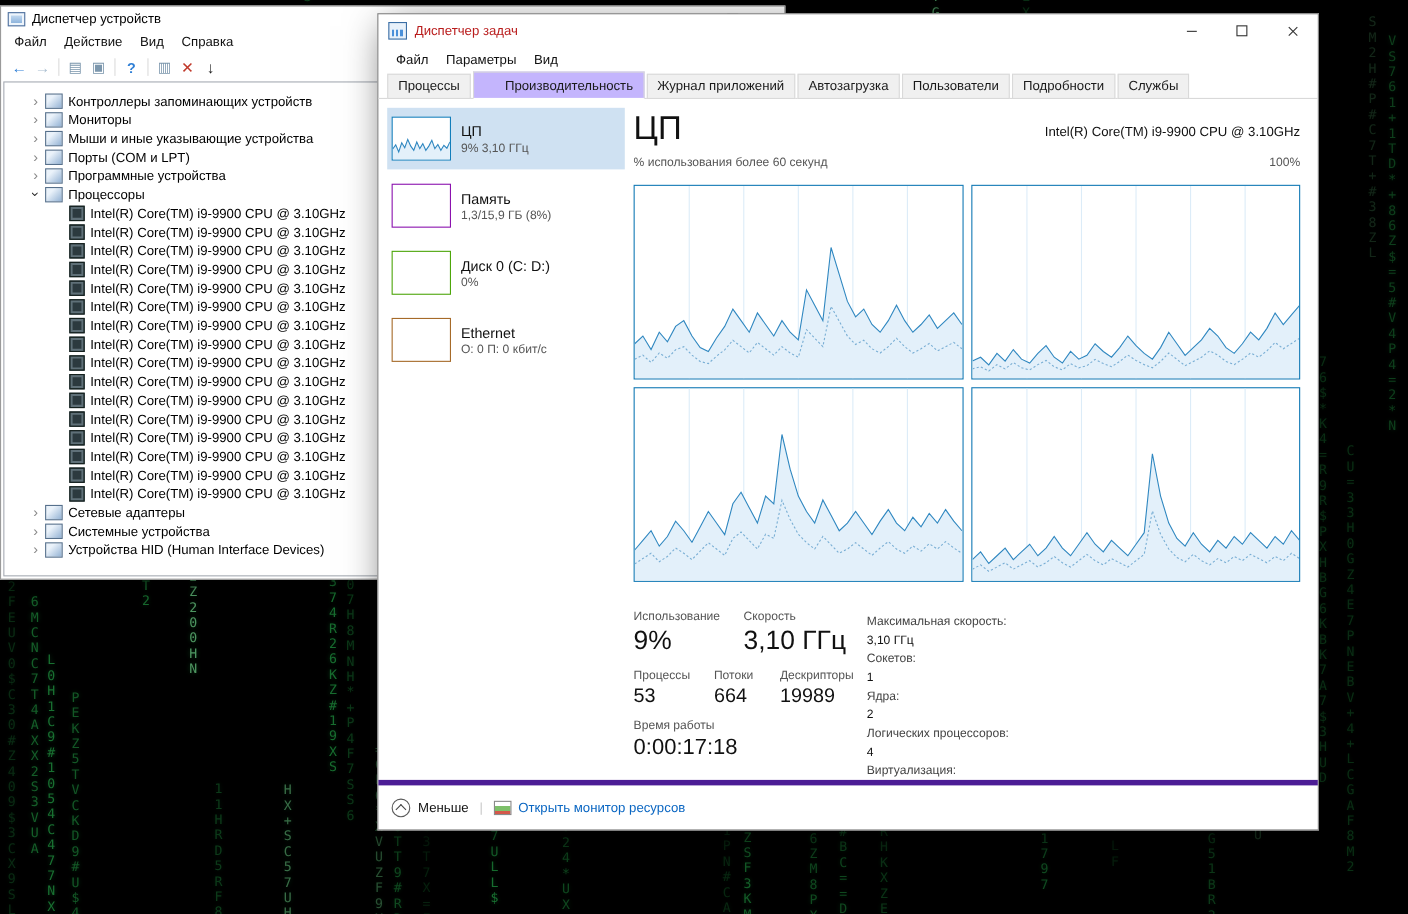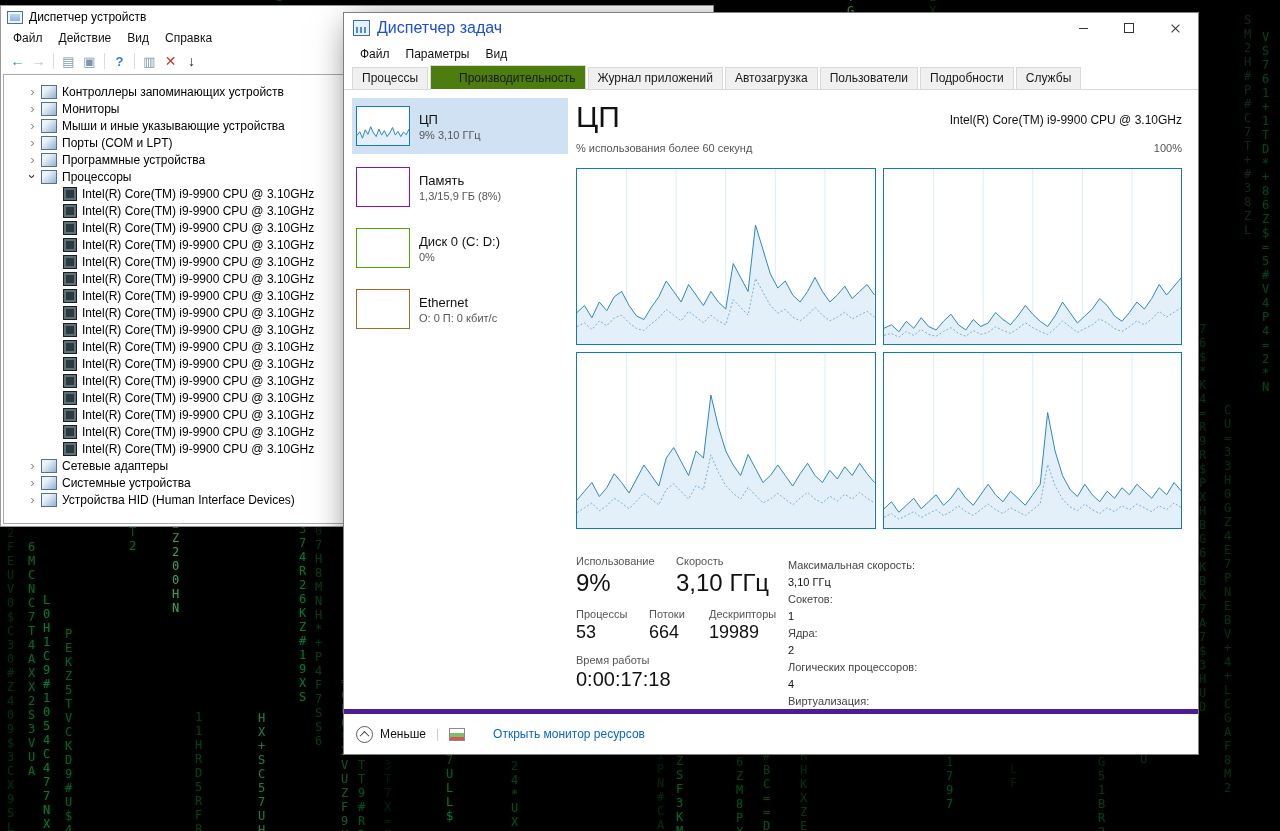--- a/index.html
+++ b/index.html
@@ -59,28 +59,28 @@
   .tlabel{font-size:12px;color:#000;}
 
   
   .taskmgr{left:343px;top:12px;width:854px;height:741px;border:1px solid #7f7f7f;
     box-shadow:8px 12px 34px rgba(0,0,0,.6);z-index:10;display:flex;flex-direction:column;}
   .tm-titlebar{height:30px;display:flex;align-items:center;padding-left:9px;flex:0 0 auto;}
   .tm-appicon{width:15px;height:14px;border:1px solid #3a6ea5;background:#e8f1fa;
     margin-right:7px;position:relative;}
   .tm-appicon::after{content:"";position:absolute;left:2px;right:2px;bottom:2px;height:6px;
     background:repeating-linear-gradient(90deg,#4a90d9 0 2px,transparent 2px 4px);}
-  .tm-title{font-size:16px;color:#1d4ed8;}
+  .tm-title{font-size:12px;color:#b91c1c;}
   .taskmgr .wbtn{width:46px;}
   .tm-menubar{height:22px;display:flex;align-items:center;padding-left:8px;font-size:12px;flex:0 0 auto;}
   .tm-tabs{display:flex;align-items:flex-end;padding-left:8px;border-bottom:1px solid #d9d9d9;
     height:24px;flex:0 0 auto;}
   .tab{font-size:12px;padding:3px 9px 4px 9px;border:1px solid #d9d9d9;background:#f0f0f0;
     margin-right:2px;margin-bottom:-1px;color:#1a1a1a;white-space:nowrap;}
-  .tab.active{background:#4d7c0f;border-bottom-color:#fff;padding-top:5px;padding-left:28px;}
+  .tab.active{background:#c4b5fd;border-bottom-color:#fff;padding-top:5px;padding-left:28px;}
   .tm-body{flex:1;display:flex;overflow:hidden;}
   .perf-sidebar{width:216px;flex:0 0 auto;padding:8px 0 0 8px;}
   .side-item{display:flex;align-items:center;height:56px;margin-bottom:5px;padding-left:4px;}
   .side-item.selected{background:#cfe1f2;}
   .side-thumb{width:52px;height:38px;border:1px solid var(--accent,#117dbb);background:#fff;flex:0 0 auto;}
   .side-thumb svg{width:100%;height:100%;display:block;}
   .side-text{margin-left:9px;min-width:0;}
   .side-name{font-size:13px;color:#111;}
   .side-sub{font-size:11px;color:#555;margin-top:2px;white-space:nowrap;}
   .perf-main{flex:1;padding:10px 16px 0 8px;display:flex;flex-direction:column;min-width:0;}
@@ -106,21 +106,21 @@
   .detail-row .lb{width:148px;color:#444;}
   .detail-row .val{color:#111;}
   .tm-footer{height:40px;border-top:5px solid #4c1d95;display:flex;align-items:center;
     padding-left:12px;flex:0 0 auto;font-size:12px;}
   .less-btn{display:flex;align-items:center;color:#111;}
   .circle{width:17px;height:17px;border:1px solid #5a5a5a;border-radius:50%;
     display:flex;align-items:center;justify-content:center;margin-right:7px;box-sizing:border-box;}
   .chev-up{width:6px;height:6px;border-top:1.5px solid #444;border-left:1.5px solid #444;
     transform:rotate(45deg) translate(1px,1px);}
   .vsep{color:#c9c9c9;margin:0 10px;}
-  .resmon{display:flex;align-items:center;color:#0a66c2;gap:22px;}
+  .resmon{display:flex;align-items:center;color:#0a66c2;}
   .resmon-icon{width:14px;height:11px;border:1px solid #8a8a8a;margin-right:6px;
     background:linear-gradient(180deg,#fff 0 35%,#7dc06a 35% 75%,#d4584a 75% 100%);}
 </style>
 </head>
 <body>
 
 <div id="matrix">
     <div class="mcol" style="left: 7px; top: 414.417px; opacity: 0.24;">Z
 L
 E

